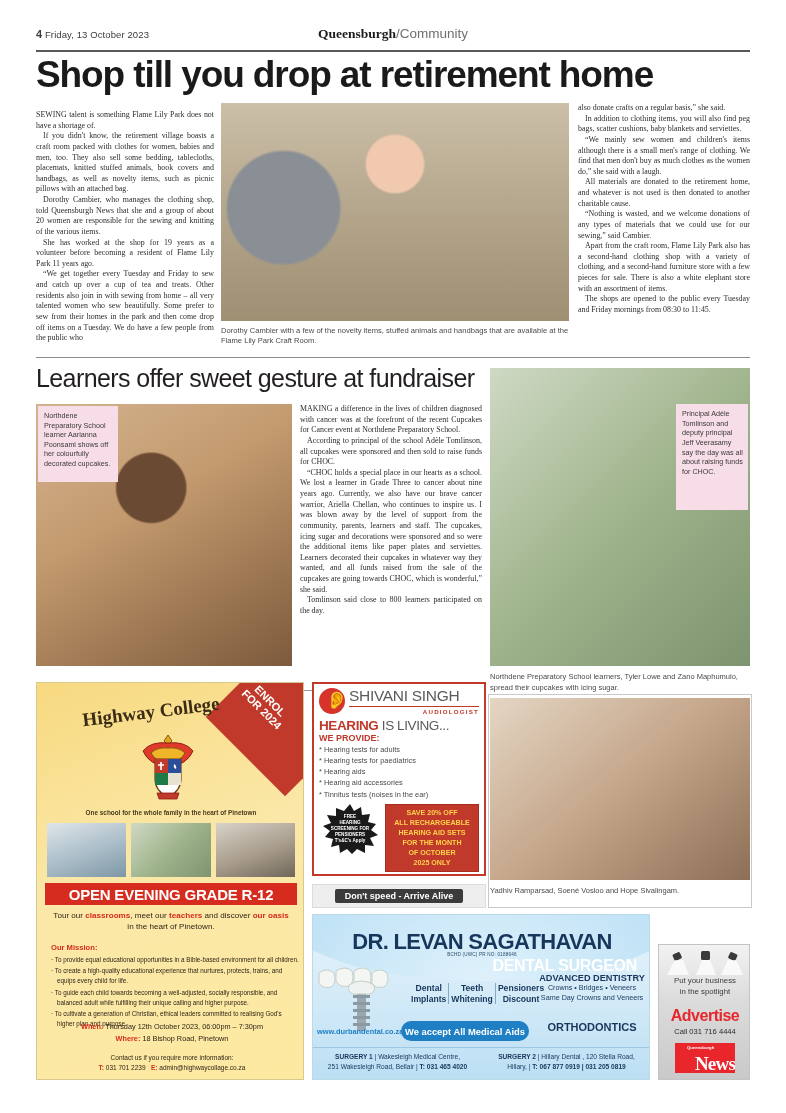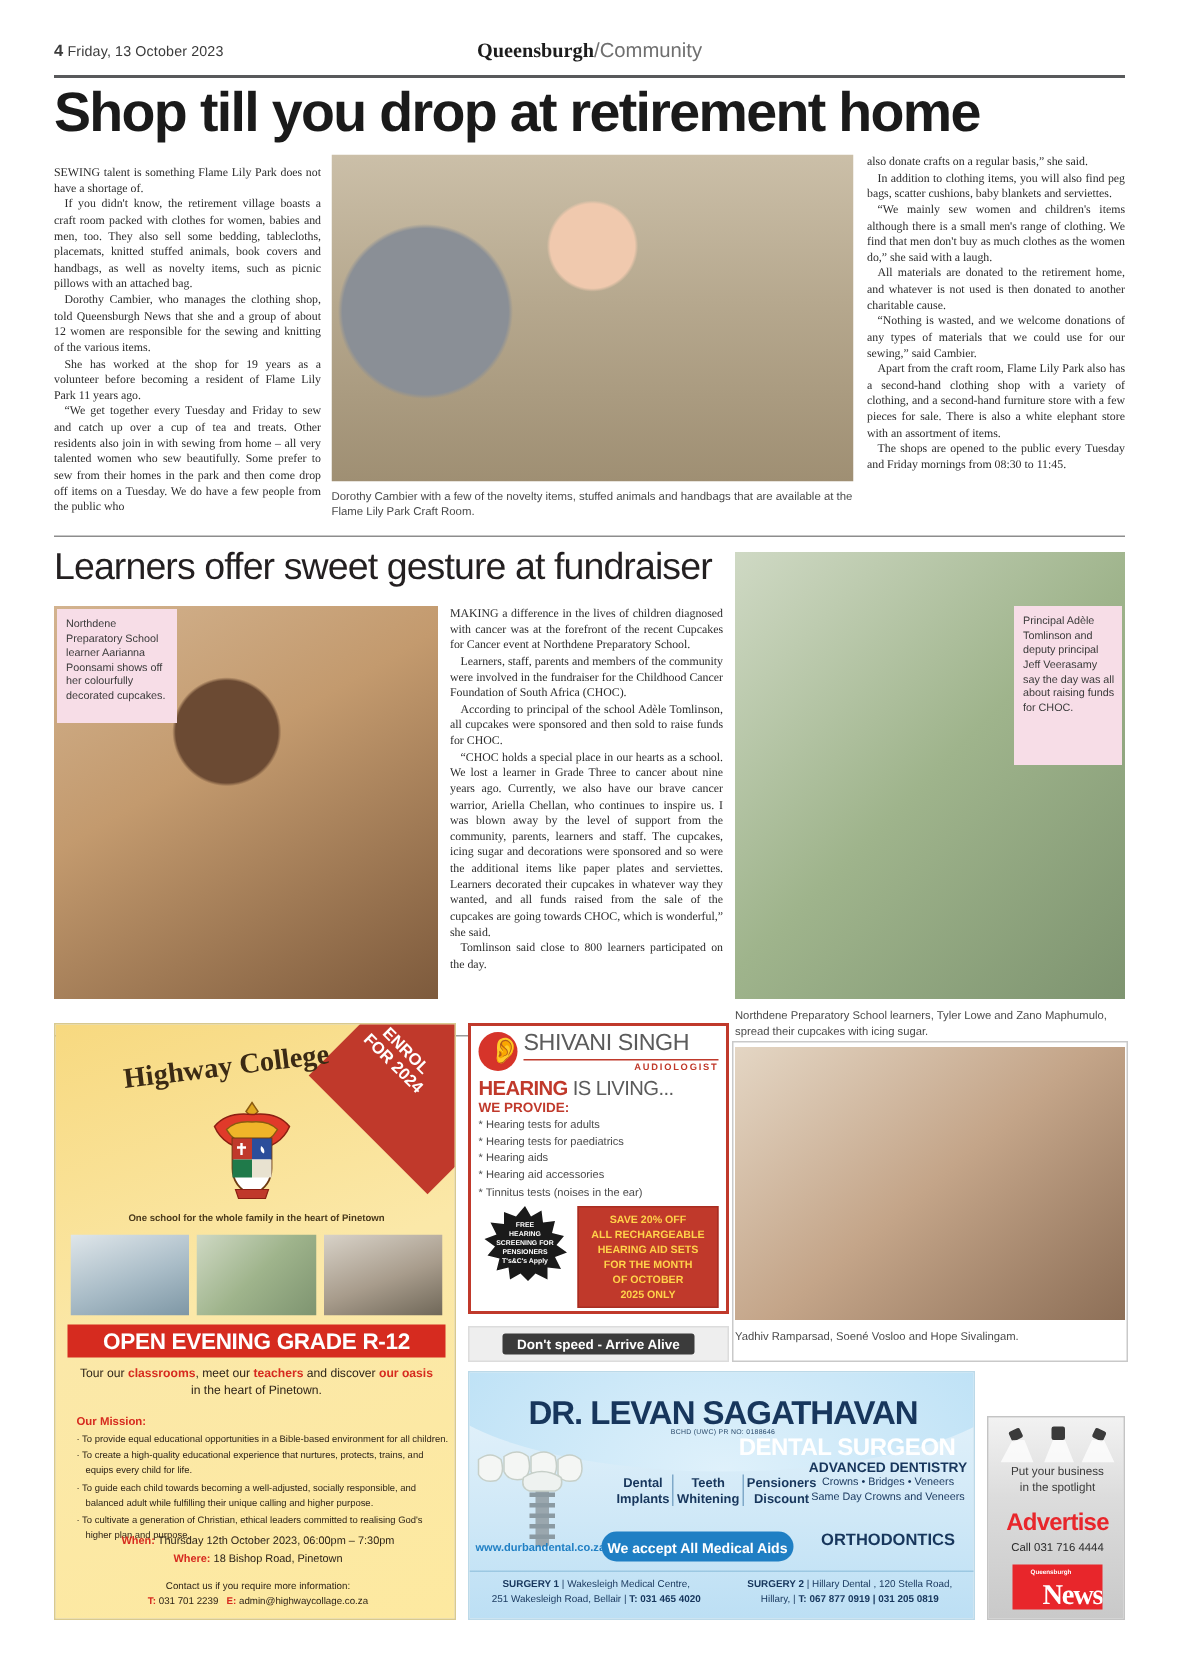--- a/index.html
+++ b/index.html
@@ -352,21 +352,21 @@
       <span class="brand">Queensburgh</span><span class="sub">/Community</span>
     </div>
   </div>
   <div class="rule-top"></div>
 
   <div class="hl-1">Shop till you drop at retirement home</div>
 
   <div class="body-col col-a1-left">
     <p class="first">SEWING talent is something Flame Lily Park does not have a shortage of.</p>
     <p>If you didn't know, the retirement village boasts a craft room packed with clothes for women, babies and men, too. They also sell some bedding, tablecloths, placemats, knitted stuffed animals, book covers and handbags, as well as novelty items, such as picnic pillows with an attached bag.</p>
-    <p>Dorothy Cambier, who manages the clothing shop, told Queensburgh News that she and a group of about 12 women are responsible for the sewing and knitting of the various items.</p>
+    <p>Dorothy Cambier, who manages the clothing shop, told Queensburgh News that she and a group of about 20 women are responsible for the sewing and knitting of the various items.</p>
     <p>She has worked at the shop for 19 years as a volunteer before becoming a resident of Flame Lily Park 11 years ago.</p>
     <p>“We get together every Tuesday and Friday to sew and catch up over a cup of tea and treats. Other residents also join in with sewing from home – all very talented women who sew beautifully. Some prefer to sew from their homes in the park and then come drop off items on a Tuesday. We do have a few people from the public who</p>
   </div>
 
   <div class="photo-a1">
     <div class="ph ph-1"></div>
   </div>
   <div class="cap-a1">Dorothy Cambier with a few of the novelty items, stuffed animals and handbags that are available at the Flame Lily Park Craft Room.</div>
 
   <div class="body-col col-a1-right">
@@ -383,21 +383,20 @@
 
   <div class="hl-2">Learners offer sweet gesture at fundraiser</div>
 
   <div class="photo-a2-left">
     <div class="ph ph-2"></div>
   </div>
   <div class="pinkbox-left">Northdene Preparatory School learner Aarianna Poonsami shows off her colourfully decorated cupcakes.</div>
 
   <div class="body-col col-a2">
     <p class="first">MAKING a difference in the lives of children diagnosed with cancer was at the forefront of the recent Cupcakes for Cancer event at Northdene Preparatory School.</p>
-    <p>Learners, staff, parents and members of the community were involved in the fundraiser for the Childhood Cancer Foundation of South Africa (CHOC).</p>
     <p>According to principal of the school Adèle Tomlinson, all cupcakes were sponsored and then sold to raise funds for CHOC.</p>
     <p>“CHOC holds a special place in our hearts as a school. We lost a learner in Grade Three to cancer about nine years ago. Currently, we also have our brave cancer warrior, Ariella Chellan, who continues to inspire us. I was blown away by the level of support from the community, parents, learners and staff. The cupcakes, icing sugar and decorations were sponsored and so were the additional items like paper plates and serviettes. Learners decorated their cupcakes in whatever way they wanted, and all funds raised from the sale of the cupcakes are going towards CHOC, which is wonderful,” she said.</p>
     <p>Tomlinson said close to 800 learners participated on the day.</p>
   </div>
 
   <div class="photo-a2-right">
     <div class="ph ph-3"></div>
   </div>
   <div class="pinkbox-right">Principal Adèle Tomlinson and deputy principal Jeff Veerasamy say the day was all about raising funds for CHOC.</div>
   <div class="cap-a2">Northdene Preparatory School learners, Tyler Lowe and Zano Maphumulo, spread their cupcakes with icing sugar.</div>

